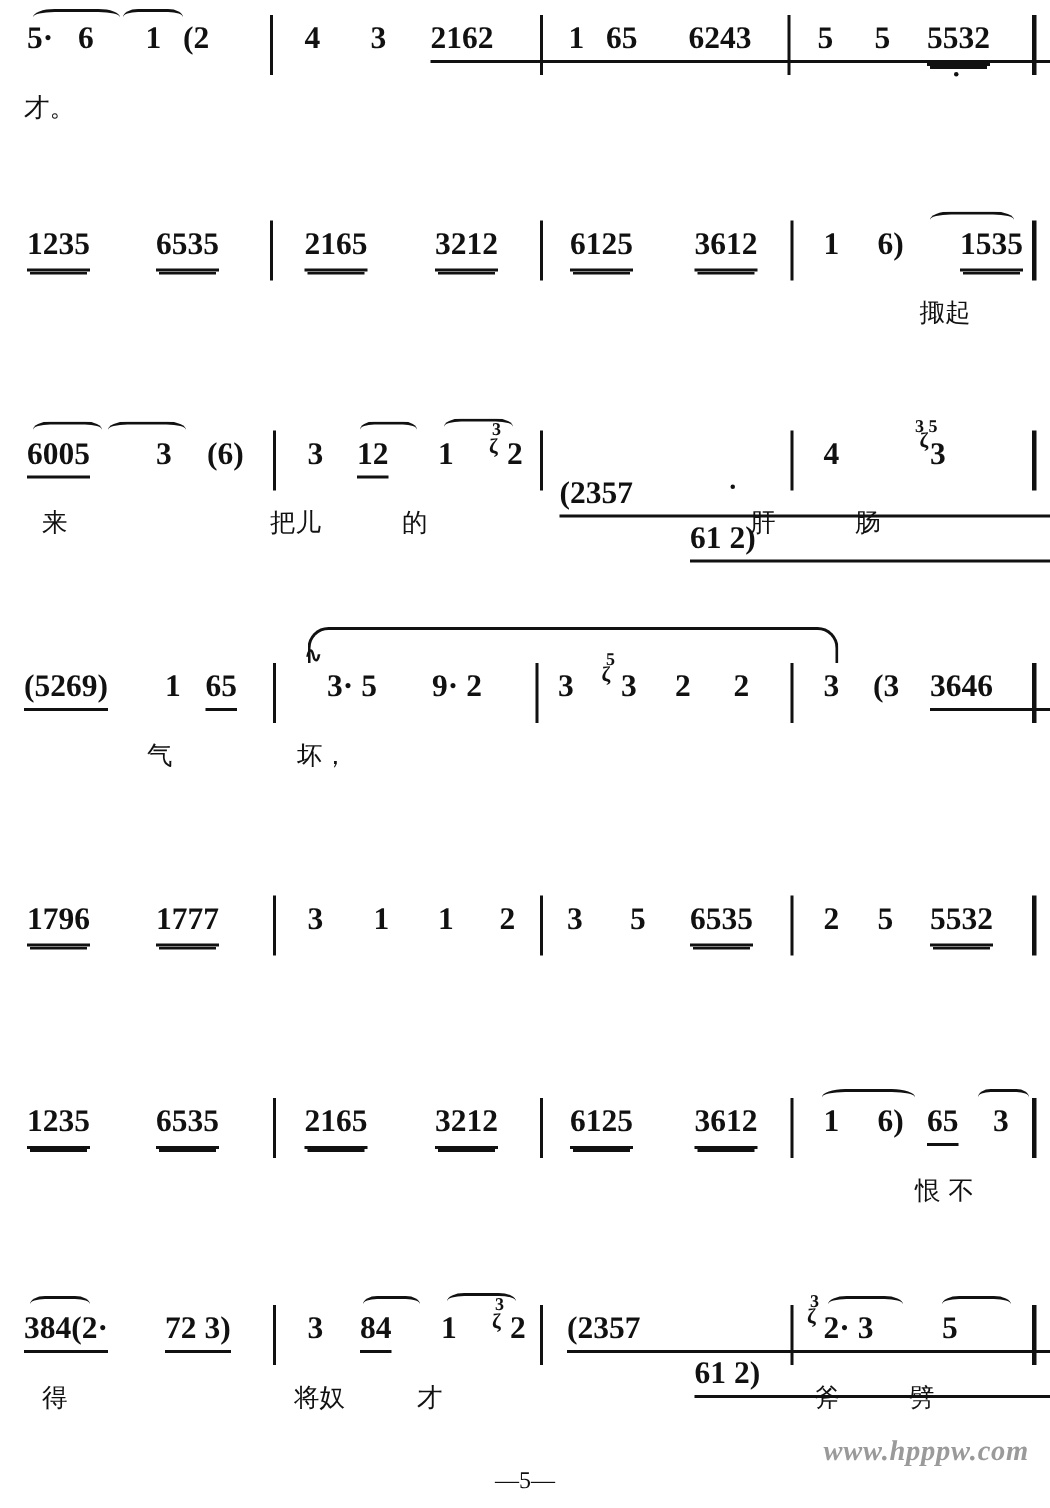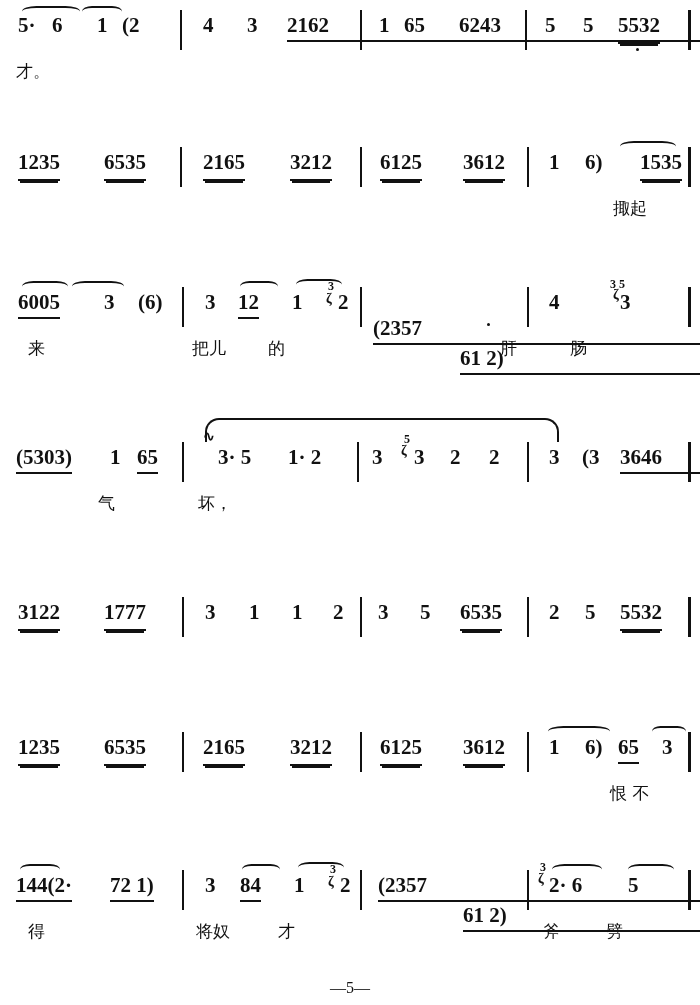--- a/index.html
+++ b/index.html
@@ -183,41 +183,41 @@
 
     <div class="cell u1 dotbelow" style="left:373px;">(2357</div>
     <div class="cell u1 dotbelow" style="left:460px;">61 2)</div>
 
     <div class="cell" style="left:549px;">4</div>
     <div class="grace" style="left:610px;top:-8px;">3 5</div>
     <div class="orn" style="left:613px;top:2px;">ζ</div>
     <div class="cell" style="left:620px;">3</div>
 
     <div class="lyric" style="left:28px;top:52px;">来</div>
-    <div class="lyric" style="left:192px;top:52px;">把儿</div>
+    <div class="lyric" style="left:180px;top:52px;">把儿</div>
     <div class="lyric" style="left:268px;top:52px;">的</div>
     <div class="lyric" style="left:500px;top:52px;">肝</div>
     <div class="lyric" style="left:570px;top:52px;">肠</div>
   </div>
 
   <div class="system" style="top:440px;">
     <div class="phrase" style="left:205px;top:-22px;width:350px;height:22px;"></div>
 
     <div class="bar" style="left:182px;"></div>
     <div class="bar" style="left:357px;"></div>
     <div class="bar" style="left:527px;"></div>
     <div class="bar thick" style="left:688px;"></div>
 
-    <div class="cell u1" style="left:16px;">(5303)</div>
+    <div class="cell u1" style="left:16px;">(5269)</div>
     <div class="cell" style="left:110px;">1</div>
     <div class="cell u1" style="left:137px;">65</div>
 
     <div class="orn" style="left:203px;top:-12px;">∿</div>
     <div class="cell" style="left:218px;">3· 5</div>
-    <div class="cell" style="left:288px;">1· 2</div>
+    <div class="cell" style="left:288px;">9· 2</div>
 
     <div class="cell" style="left:372px;">3</div>
     <div class="grace" style="left:404px;top:-8px;">5</div>
     <div class="orn" style="left:401px;top:3px;">ζ</div>
     <div class="cell" style="left:414px;">3</div>
     <div class="cell" style="left:450px;">2</div>
     <div class="cell" style="left:489px;">2</div>
 
     <div class="cell" style="left:549px;">3</div>
     <div class="cell" style="left:582px;">(3</div>
@@ -226,21 +226,21 @@
     <div class="lyric" style="left:98px;top:52px;">气</div>
     <div class="lyric" style="left:198px;top:52px;">坏，</div>
   </div>
 
   <div class="system" style="top:595px;">
     <div class="bar" style="left:182px;"></div>
     <div class="bar" style="left:360px;"></div>
     <div class="bar" style="left:527px;"></div>
     <div class="bar thick" style="left:688px;"></div>
 
-    <div class="cell u2" style="left:18px;">3122</div>
+    <div class="cell u2" style="left:18px;">1796</div>
     <div class="cell u2" style="left:104px;">1777</div>
 
     <div class="cell" style="left:205px;">3</div>
     <div class="cell" style="left:249px;">1</div>
     <div class="cell" style="left:292px;">1</div>
     <div class="cell" style="left:333px;">2</div>
 
     <div class="cell" style="left:378px;">3</div>
     <div class="cell" style="left:420px;">5</div>
     <div class="cell u2" style="left:460px;">6535</div>
@@ -273,43 +273,44 @@
     <div class="lyric" style="left:610px;top:52px;">恨 不</div>
   </div>
 
   <div class="system" style="top:868px;">
     <div class="bar" style="left:182px;"></div>
     <div class="bar" style="left:360px;"></div>
     <div class="bar" style="left:527px;"></div>
     <div class="bar thick" style="left:688px;"></div>
 
     <div class="slur" style="left:20px;top:-4px;width:40px;"></div>
-    <div class="cell u1" style="left:16px;">144(2·</div>
-    <div class="cell u1" style="left:110px;">72 1)</div>
+    <div class="cell u1" style="left:16px;">384(2·</div>
+    <div class="cell u1" style="left:110px;">72 3)</div>
 
     <div class="cell" style="left:205px;">3</div>
     <div class="slur" style="left:242px;top:-4px;width:38px;"></div>
     <div class="cell u1" style="left:240px;">84</div>
     <div class="slur" style="left:298px;top:-6px;width:46px;"></div>
     <div class="cell" style="left:294px;">1</div>
     <div class="grace" style="left:330px;top:-6px;">3</div>
     <div class="orn" style="left:328px;top:6px;">ζ</div>
     <div class="cell" style="left:340px;">2</div>
 
     <div class="cell u1 dotbelow" style="left:378px;">(2357</div>
     <div class="cell u1 dotbelow" style="left:463px;">61 2)</div>
 
     <div class="grace" style="left:540px;top:-8px;">3</div>
     <div class="orn" style="left:538px;top:3px;">ζ</div>
     <div class="slur" style="left:552px;top:-4px;width:50px;"></div>
-    <div class="cell" style="left:549px;">2· 6</div>
+    <div class="cell" style="left:549px;">2· 3</div>
     <div class="slur" style="left:628px;top:-4px;width:46px;"></div>
     <div class="cell" style="left:628px;">5</div>
 
     <div class="lyric" style="left:28px;top:52px;">得</div>
     <div class="lyric" style="left:196px;top:52px;">将奴</div>
     <div class="lyric" style="left:278px;top:52px;">才</div>
     <div class="lyric" style="left:543px;top:52px;">斧</div>
     <div class="lyric" style="left:606px;top:52px;">劈</div>
   </div>
 
   <div class="pagenum">—5—</div>
+  <div class="wmark">www.hpppw.com</div>
 </div>
 
 </body></html>

